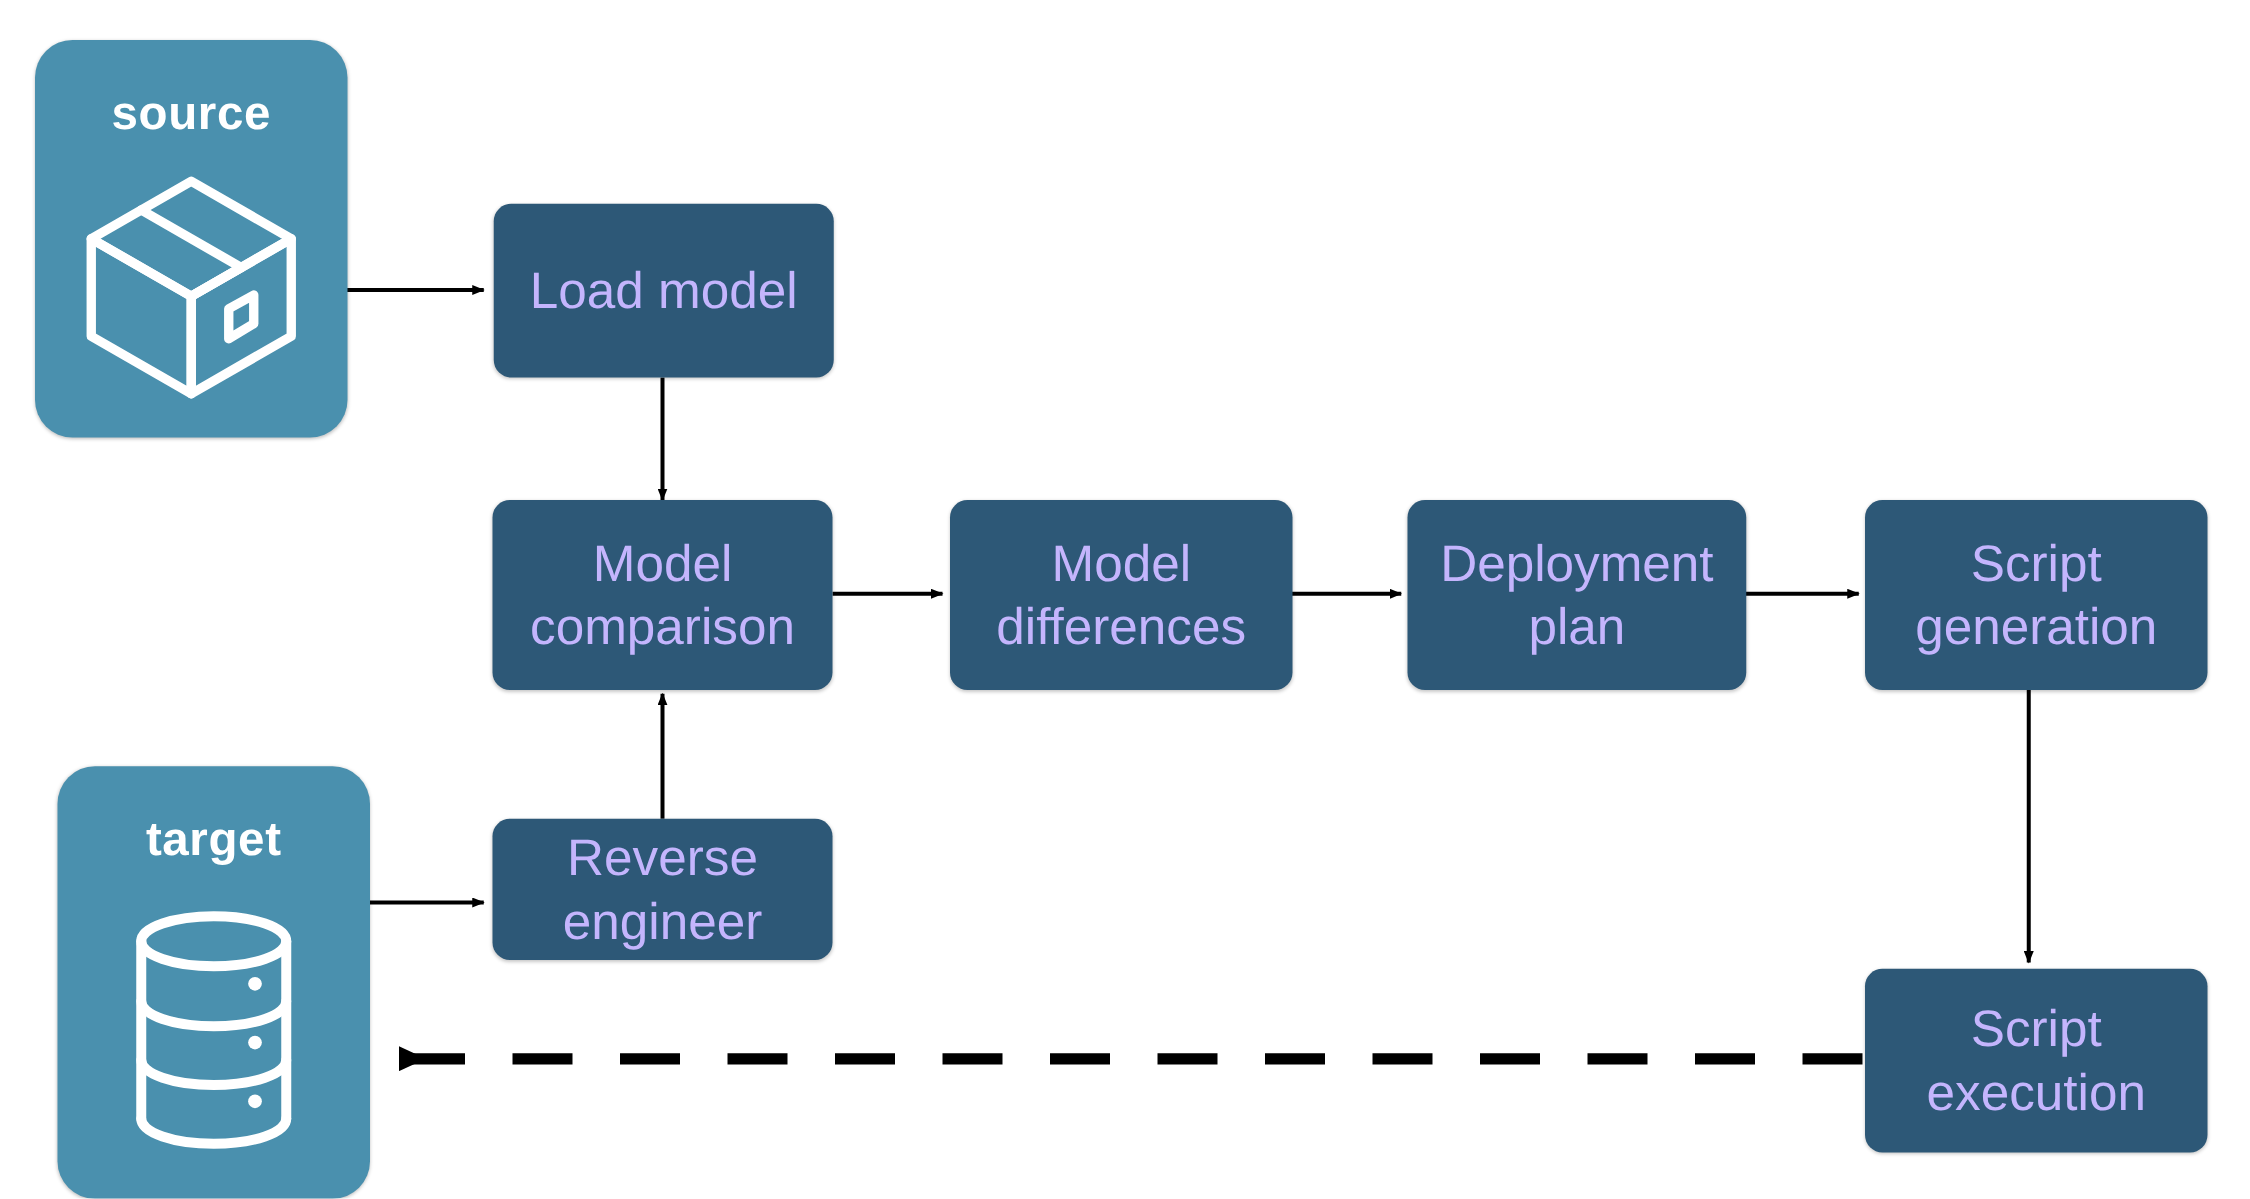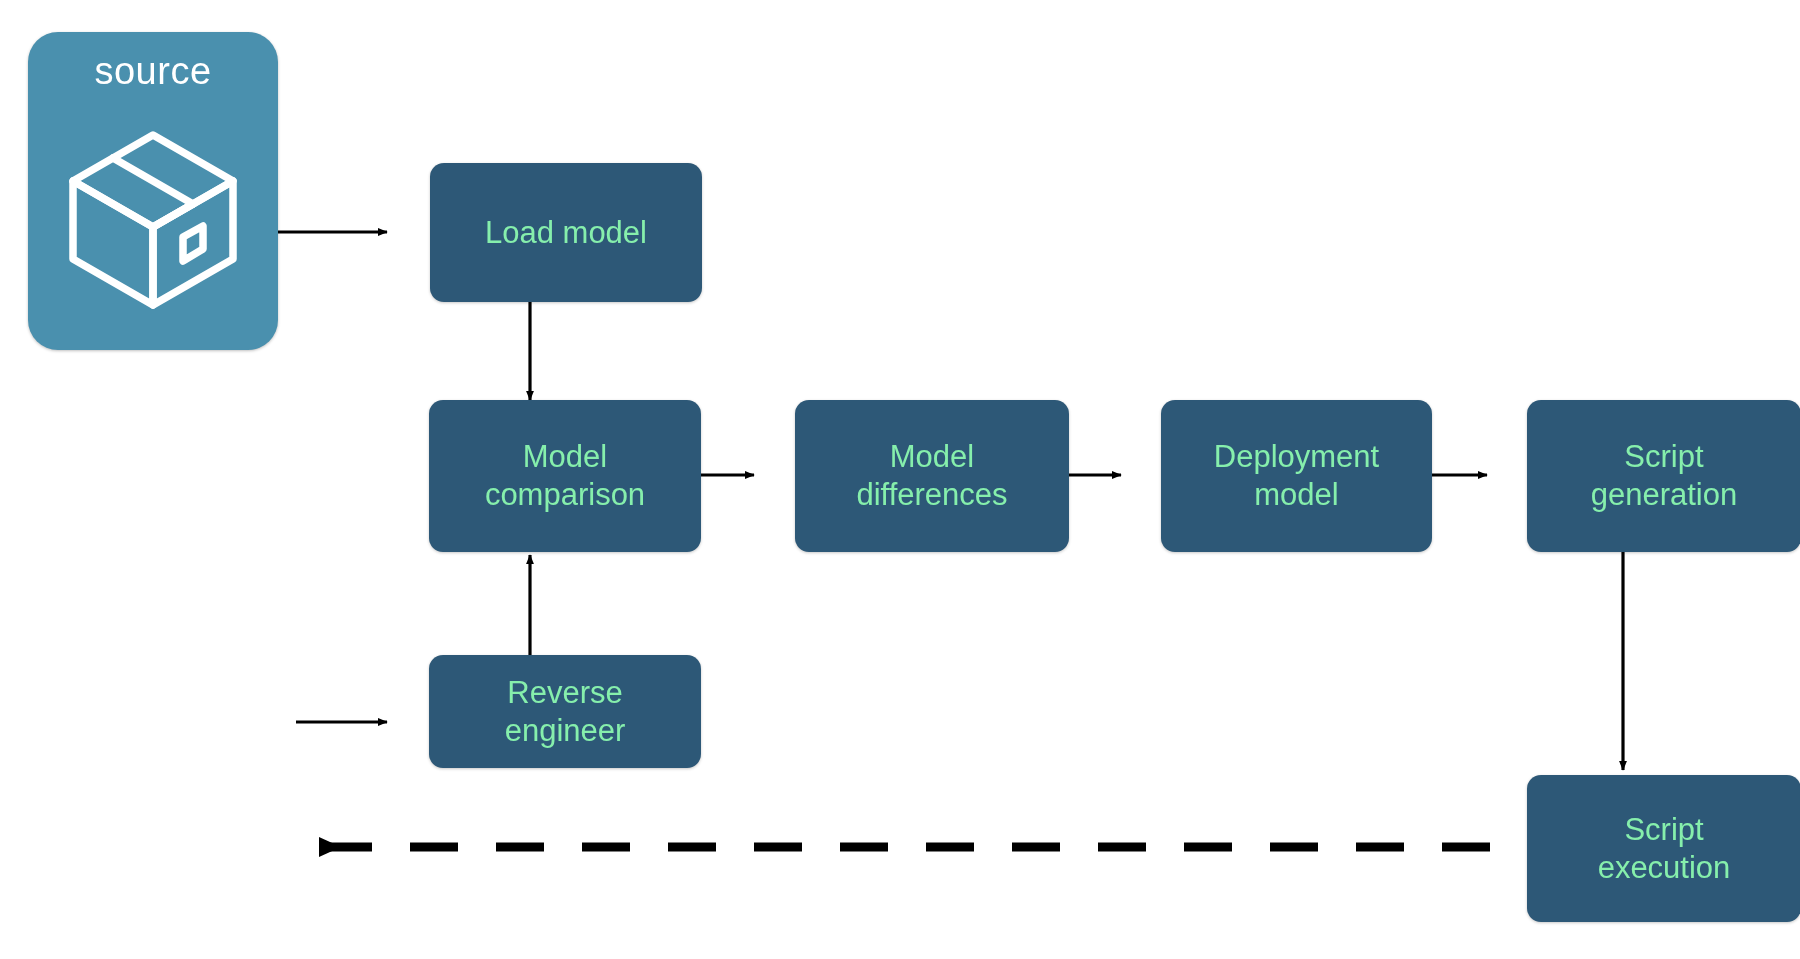--- a/index.html
+++ b/index.html
@@ -23,49 +23,48 @@
     position: absolute;
     background: #4A90AE;
     border-radius: 30px;
     box-shadow: 0 1px 3px rgba(0,0,0,0.25);
     display: flex;
     flex-direction: column;
     align-items: center;
   }
   .endpoint-title {
     color: #ffffff;
-    font-weight: normal;
+    font-weight: bold;
     font-size: 38px;
     letter-spacing: 0.5px;
     line-height: 1;
-    margin-top: 20px;
+    margin-top: 40px;
   }
   .endpoint-icon {
     flex: 1;
     display: flex;
     align-items: center;
     justify-content: center;
     width: 100%;
   }
   
   .process-box {
     position: absolute;
     background: #2D5877;
     border-radius: 14px;
     box-shadow: 0 1px 3px rgba(0,0,0,0.22);
     display: flex;
     align-items: center;
     justify-content: center;
     text-align: center;
-    color: #86efac;
-    font-size: 31px;
+    color: #c4b5fd;
+    font-size: 41px;
     line-height: 1.22;
     padding: 0 8px;
     box-sizing: border-box;
-    margin-left: 35px;
   }
   .process-box .label {
     display: block;
     white-space: pre-line;
   }
   
   .connector-layer {
     position: absolute;
     left: 0;
     top: 0;
@@ -138,38 +137,59 @@
         <path d="M170 56 L170 134 L90 180 L90 102 Z"></path>
 
         <path d="M50 33 L130 79"></path>
         <path d="M90 102 L130 79"></path>
 
         <path d="M120 112 L140 101 L140 124 L120 136 Z"></path>
       </svg>
     </div>
   </div>
 
+  <div class="endpoint-card" style="left:46px; top:613px; width:250px; height:346px; border-bottom-left-radius:30px; border-bottom-right-radius:30px;">
+    <div class="endpoint-title">target</div>
+    <div class="endpoint-icon">
+      <svg width="160" height="200" viewBox="0 0 160 200" fill="none" stroke="#ffffff" stroke-width="8" stroke-linecap="round">
+
+        <ellipse cx="80" cy="28" rx="58" ry="20"></ellipse>
+
+        <path d="M22 28 L22 170"></path>
+        <path d="M138 28 L138 170"></path>
+
+        <path d="M22 170 a58 20 0 0 0 116 0"></path>
+
+        <path d="M22 76 a58 20 0 0 0 116 0"></path>
+        <path d="M22 123 a58 20 0 0 0 116 0"></path>
+
+        <circle cx="113" cy="62" r="5.5" fill="#ffffff" stroke="none"></circle>
+        <circle cx="113" cy="109" r="5.5" fill="#ffffff" stroke="none"></circle>
+        <circle cx="113" cy="156" r="5.5" fill="#ffffff" stroke="none"></circle>
+      </svg>
+    </div>
+  </div>
 
   <div class="process-box" style="left:395px; top:163px; width:272px; height:139px;">
     <span class="label">Load model</span>
   </div>
 
   <div class="process-box" style="left:394px; top:400px; width:272px; height:152px;">
     <span class="label">Model
 comparison</span>
   </div>
 
   <div class="process-box" style="left:760px; top:400px; width:274px; height:152px;">
     <span class="label">Model
 differences</span>
   </div>
 
   <div class="process-box" style="left:1126px; top:400px; width:271px; height:152px;">
     <span class="label">Deployment
-model</span>
+plan</span>
   </div>
 
   <div class="process-box" style="left:1492px; top:400px; width:274px; height:152px;">
     <span class="label">Script
 generation</span>
   </div>
 
   <div class="process-box" style="left:394px; top:655px; width:272px; height:113px;">
     <span class="label">Reverse
 engineer</span>

